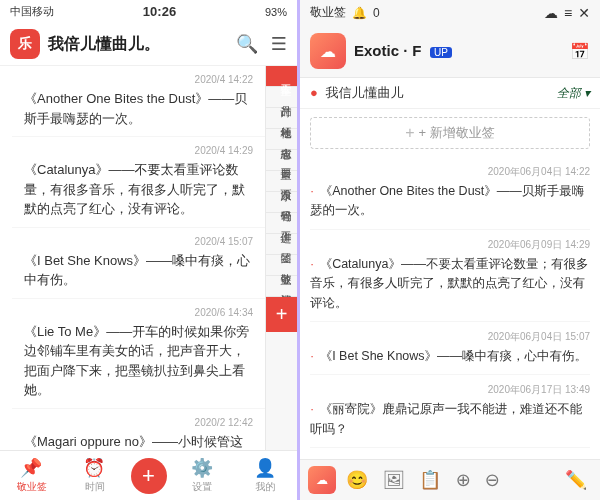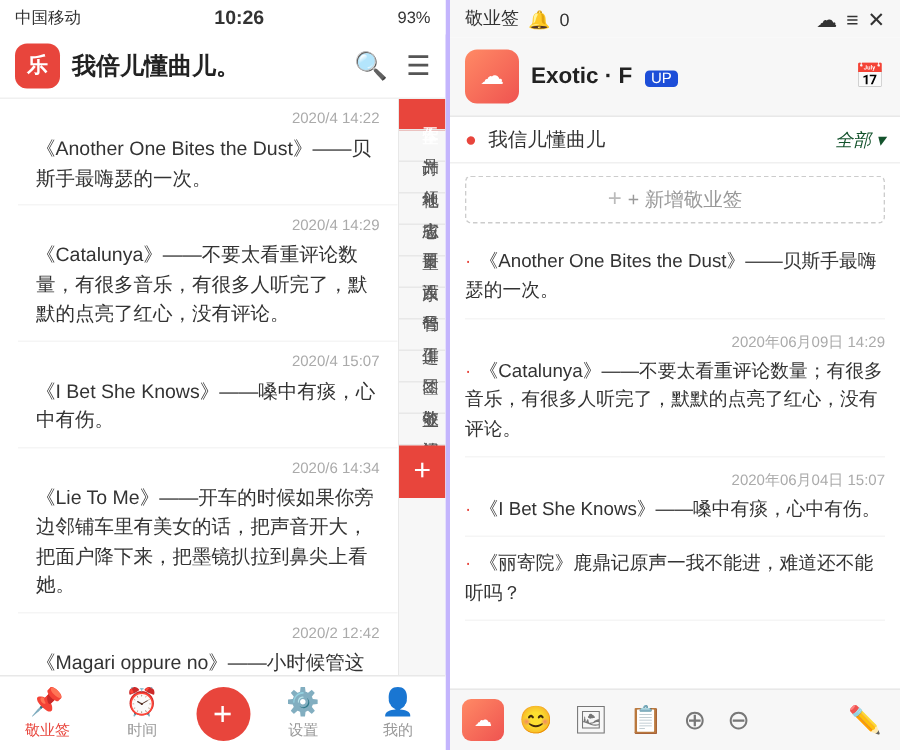--- a/index.html
+++ b/index.html
@@ -445,20 +445,21 @@
   </div>
 
   <div class="new-tag-btn">
     <span class="plus">+</span>
     <span>+ 新增敬业签</span>
   </div>
 
   <div class="right-note-list">
 
     <div class="right-note-item">
+      <div class="r-note-date">2020年06月04日 14:22</div>
       <div class="r-note-text">
         <span class="dot">·</span>
         《Another One Bites the Dust》——贝斯手最嗨瑟的一次。
       </div>
     </div>
 
     <div class="right-note-item">
       <div class="r-note-date">2020年06月09日 14:29</div>
       <div class="r-note-text">
         <span class="dot">·</span>
@@ -468,20 +469,21 @@
 
     <div class="right-note-item">
       <div class="r-note-date">2020年06月04日 15:07</div>
       <div class="r-note-text">
         <span class="dot">·</span>
         《I Bet She Knows》——嗓中有痰，心中有伤。
       </div>
     </div>
 
     <div class="right-note-item">
+      <div class="r-note-date">2020年06月17日 13:49</div>
       <div class="r-note-text">
         <span class="dot">·</span>
         《丽寄院》鹿鼎记原声一我不能进，难道还不能听吗？
       </div>
     </div>
 
   </div>
 
   <div class="right-bottom-toolbar">
     <div class="avatar-small">☁</div>

